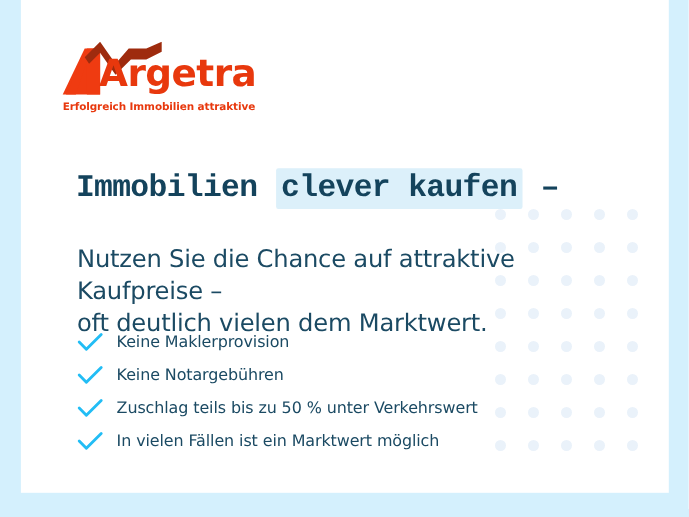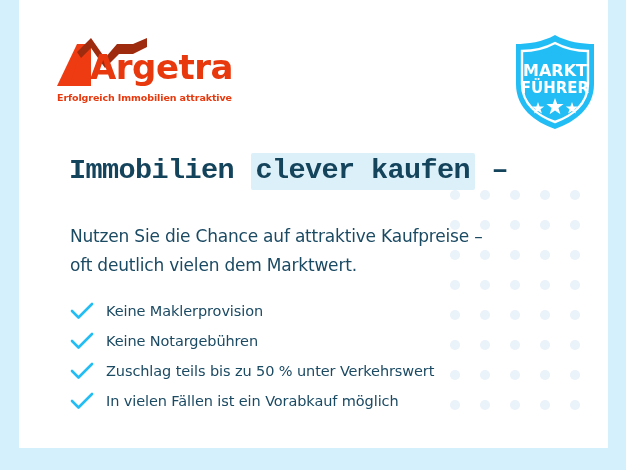--- a/index.html
+++ b/index.html
@@ -120,21 +120,21 @@
   }
   .headline .line2 { display: block; }
 
   
   .subhead {
     position: absolute;
     left: 51px;
     top: 222px;
     width: 500px;
     font-family: "DejaVu Sans", sans-serif;
-    font-size: 17px;
+    font-size: 22px;
     line-height: 29px;
     letter-spacing: -0.2px;
     color: #1b4a63;
   }
   .subhead span { display: block; }
 
   
   .bullets {
     position: absolute;
     left: 51px;
@@ -217,33 +217,20 @@
           <polygon points="22,48 2,48 22,6 36,6 36,48 30,48" fill="#ef3b11"></polygon>
           <polygon points="5,48 24,6 36,6 36,48 24,48 24,18 14,48" fill="#ef3b11"></polygon>
 
           <path d="M22,14 L36,0 L50,20 L62,6 L78,6 L92,0 L92,9 L78,16 L64,16 L50,30 L36,10 L26,20 Z" fill="#9e2b0e"></path>
         </svg>
         <div class="logo-word">Argetra</div>
       </div>
       <div class="logo-tagline">Erfolgreich Immobilien attraktive</div>
     </div>
 
-    <div class="badge">
-      <svg width="96" height="100" viewBox="0 0 96 100">
-        <path d="M48 3 C36 10, 20 12, 9 12 L9 52 C9 76, 28 90, 48 97 C68 90, 87 76, 87 52 L87 12 C76 12, 60 10, 48 3 Z" fill="#22bdf5"></path>
-        <path d="M48 11 C37 17, 24 19, 15 19 L15 52 C15 72, 31 84, 48 90 C65 84, 81 72, 81 52 L81 19 C72 19, 59 17, 48 11 Z" fill="none" stroke="#ffffff" stroke-width="2.4"></path>
-        <text x="48" y="44" text-anchor="middle" fill="#ffffff" font-family="DejaVu Sans, sans-serif" font-size="16" font-weight="bold">MARKT</text>
-        <text x="48" y="61" text-anchor="middle" fill="#ffffff" font-family="DejaVu Sans, sans-serif" font-size="15" font-weight="bold">FÜHRER</text>
-        <g fill="#ffffff">
-          <polygon points="31,70 32.6,74.4 37.2,74.4 33.5,77.2 34.9,81.6 31,78.9 27.1,81.6 28.5,77.2 24.8,74.4 29.4,74.4"></polygon>
-          <polygon points="48,66 50.2,72.1 56.6,72.1 51.4,76 53.4,82.2 48,78.4 42.6,82.2 44.6,76 39.4,72.1 45.8,72.1"></polygon>
-          <polygon points="65,70 66.6,74.4 71.2,74.4 67.5,77.2 68.9,81.6 65,78.9 61.1,81.6 62.5,77.2 58.8,74.4 63.4,74.4"></polygon>
-        </g>
-      </svg>
-    </div>
 
     <h1 class="headline">
       <span>Immobilien </span><span class="hl">clever kaufen</span><span> –</span>
     </h1>
 
     <div class="subhead">
       <span>Nutzen Sie die Chance auf attraktive Kaufpreise –</span>
       <span>oft deutlich vielen dem Marktwert.</span>
     </div>
 
@@ -263,18 +250,18 @@
       <div class="bullet">
         <svg class="check" viewBox="0 0 24 20">
           <path d="M2 10 L8.5 16.5 L22 3" fill="none" stroke="#22bdf5" stroke-width="2.6" stroke-linecap="round" stroke-linejoin="round"></path>
         </svg>
         <span class="btext">Zuschlag teils bis zu 50 % unter Verkehrswert</span>
       </div>
       <div class="bullet">
         <svg class="check" viewBox="0 0 24 20">
           <path d="M2 10 L8.5 16.5 L22 3" fill="none" stroke="#22bdf5" stroke-width="2.6" stroke-linecap="round" stroke-linejoin="round"></path>
         </svg>
-        <span class="btext">In vielen Fällen ist ein Vorabkauf möglich</span>
+        <span class="btext">In vielen Fällen ist ein Marktwert möglich</span>
       </div>
     </div>
 
   </div>
 </div>
 
 </body></html>

